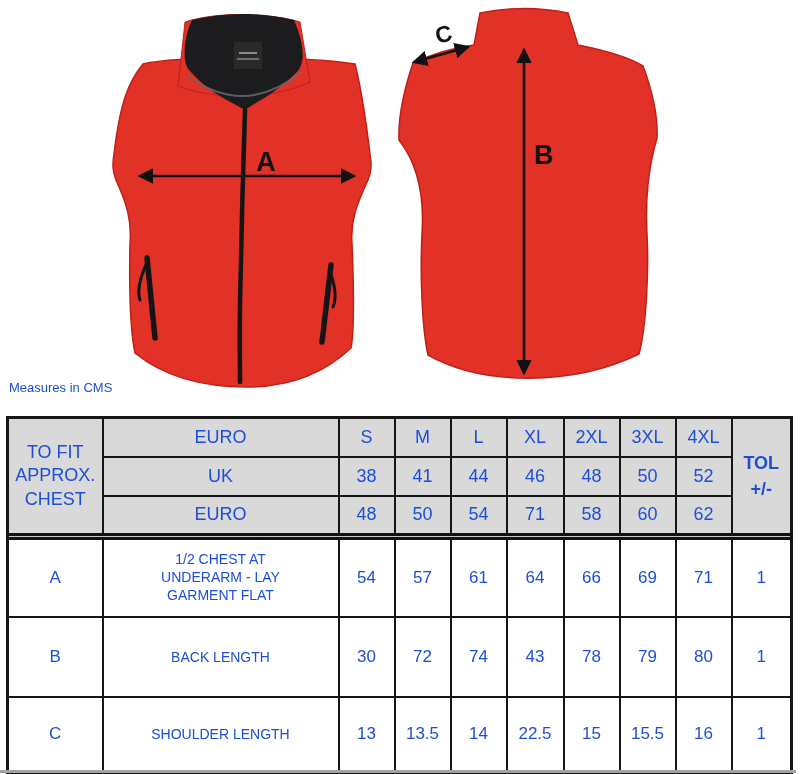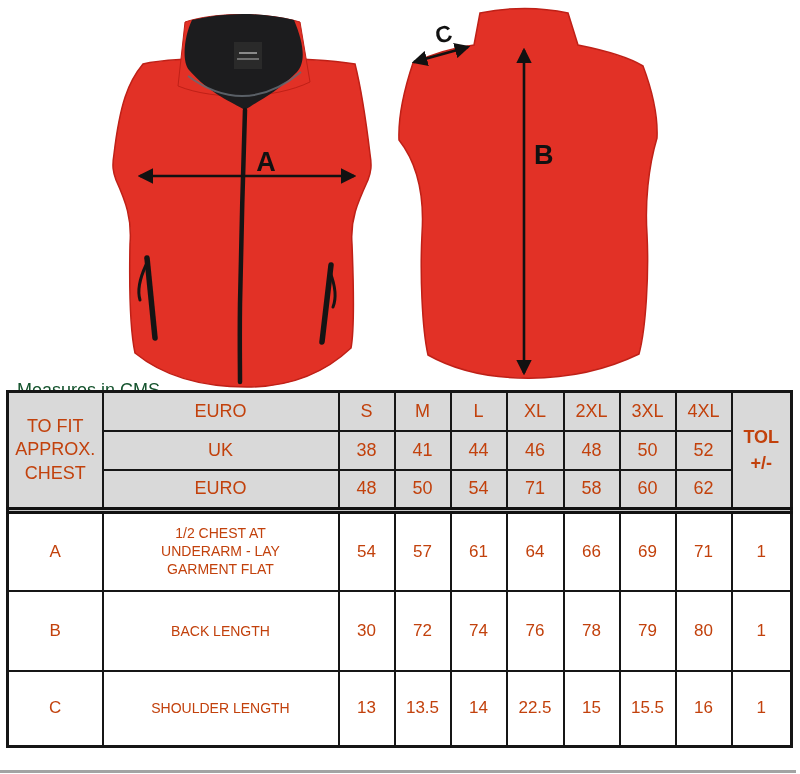--- a/index.html
+++ b/index.html
@@ -13,33 +13,32 @@
     overflow: hidden;
   }
   .vest { position: absolute; }
   .vest.front { left: 100px; top: 4px; }
   .vest.back  { left: 388px; top: 6px; }
 
   .note {
     position: absolute;
     left: 9px;
     top: 380px;
-    font-size: 18px;
-    color: #14532d;
-    margin-left: 8px;
+    font-size: 13px;
+    color: #1d4ed8;
   }
 
   table.size {
     position: absolute;
     left: 6px;
-    top: 390px;
+    top: 416px;
     width: 786px;
     border-collapse: collapse;
     table-layout: fixed;
-    color: #c2410c;
+    color: #1d4ed8;
     border: 3px solid #161616;
   }
   table.size td {
     border: 2px solid #161616;
     text-align: center;
     vertical-align: middle;
     padding: 0;
     font-size: 17px;
     background: #ffffff;
   }
@@ -225,21 +224,21 @@
       <td>71</td>
       <td>1</td>
     </tr>
 
     <tr class="brow-b">
       <td>B</td>
       <td class="name"><span>BACK LENGTH</span></td>
       <td>30</td>
       <td>72</td>
       <td>74</td>
-      <td>76</td>
+      <td>43</td>
       <td>78</td>
       <td>79</td>
       <td>80</td>
       <td>1</td>
     </tr>
 
     <tr class="brow-c">
       <td>C</td>
       <td class="name"><span>SHOULDER LENGTH</span></td>
       <td>13</td>

